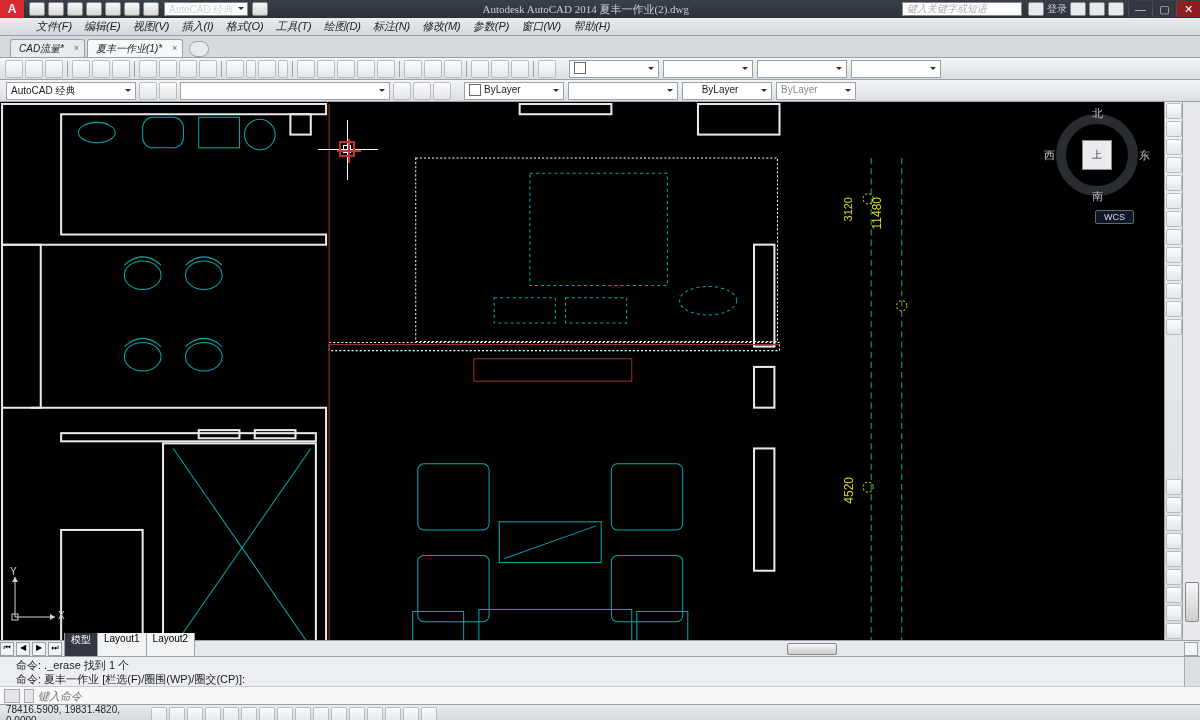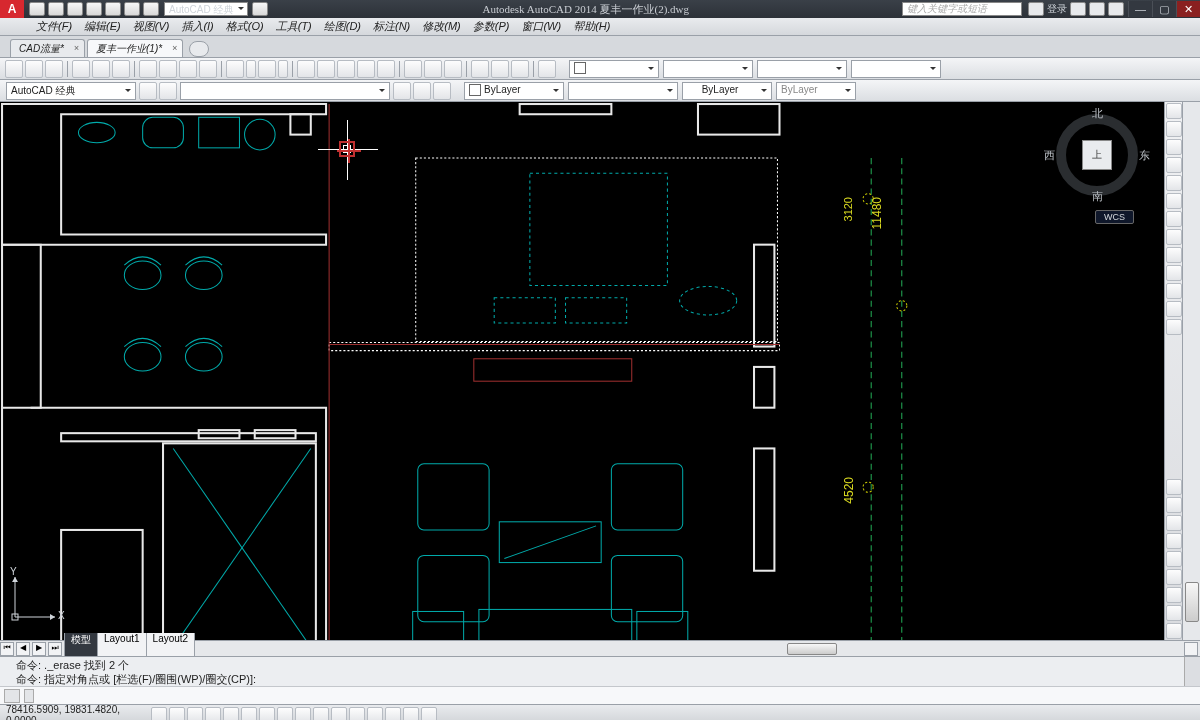--- a/index.html
+++ b/index.html
@@ -372,26 +372,27 @@
         <div class="ltab">Layout2</div>
       </div>
       <div class="hscroll">
           <div class="thumb"></div>
         </div>
       <div class="navbtn"></div>
     </div>
   </div>
 </div>
 
-<div class="cmdline"><span>命令: ._erase 找到 2 个</span>
-<span>命令: 指定对角点或 [栏选(F)/圈围(WP)/圈交(CP)]:</span><div class="scrolls"></div></div>
+<div class="cmdline"><span>命令: ._erase 找到 1 个</span>
+<span>命令: 夏丰一作业 [栏选(F)/圈围(WP)/圈交(CP)]:</span><div class="scrolls"></div></div>
 
 <div class="cmdinput">
   <div class="icon"></div>
   <div class="icon" style="width:10px"></div>
+  <input placeholder="键入命令" style="">
 </div>
 
 <div class="status">
   <div class="coords">78416.5909, 19831.4820, 0.0000</div>
   <div class="sbtn"></div>
   <div class="sbtn"></div>
   <div class="sbtn"></div>
   <div class="sbtn"></div>
   <div class="sbtn"></div>
   <div class="sbtn"></div>

